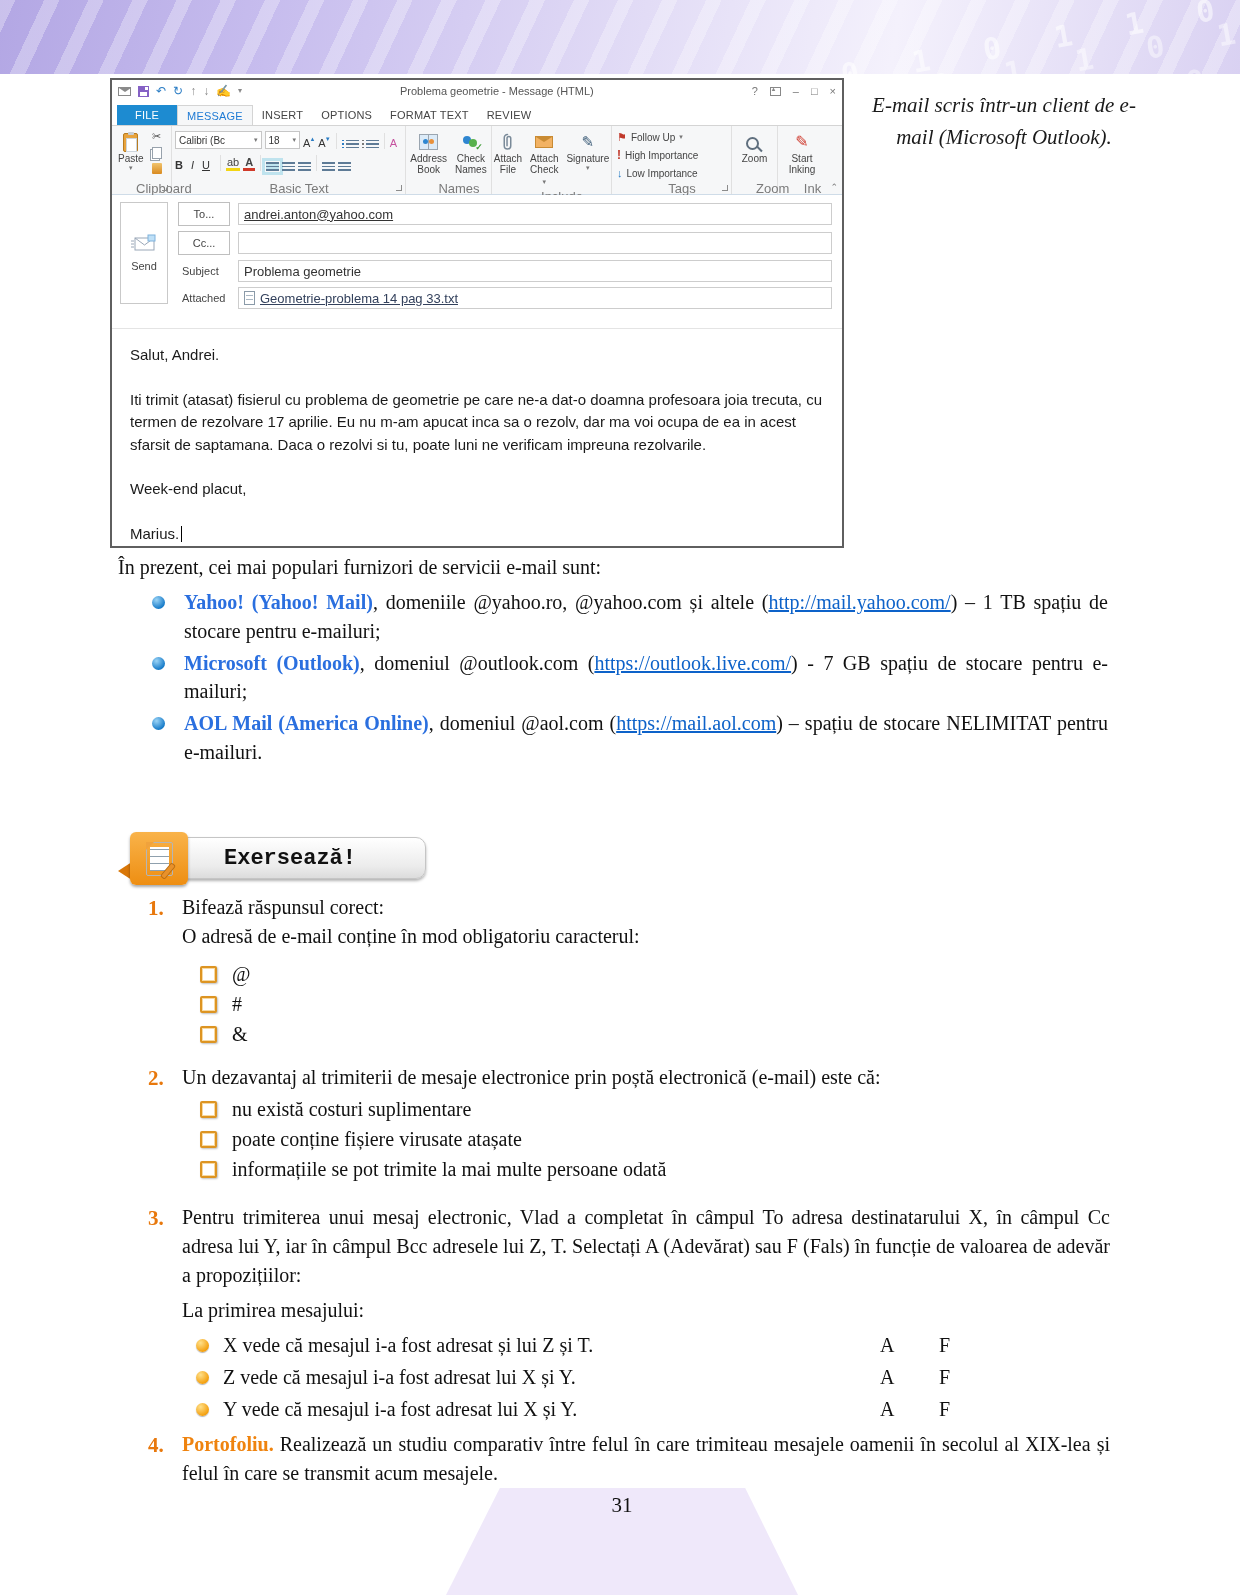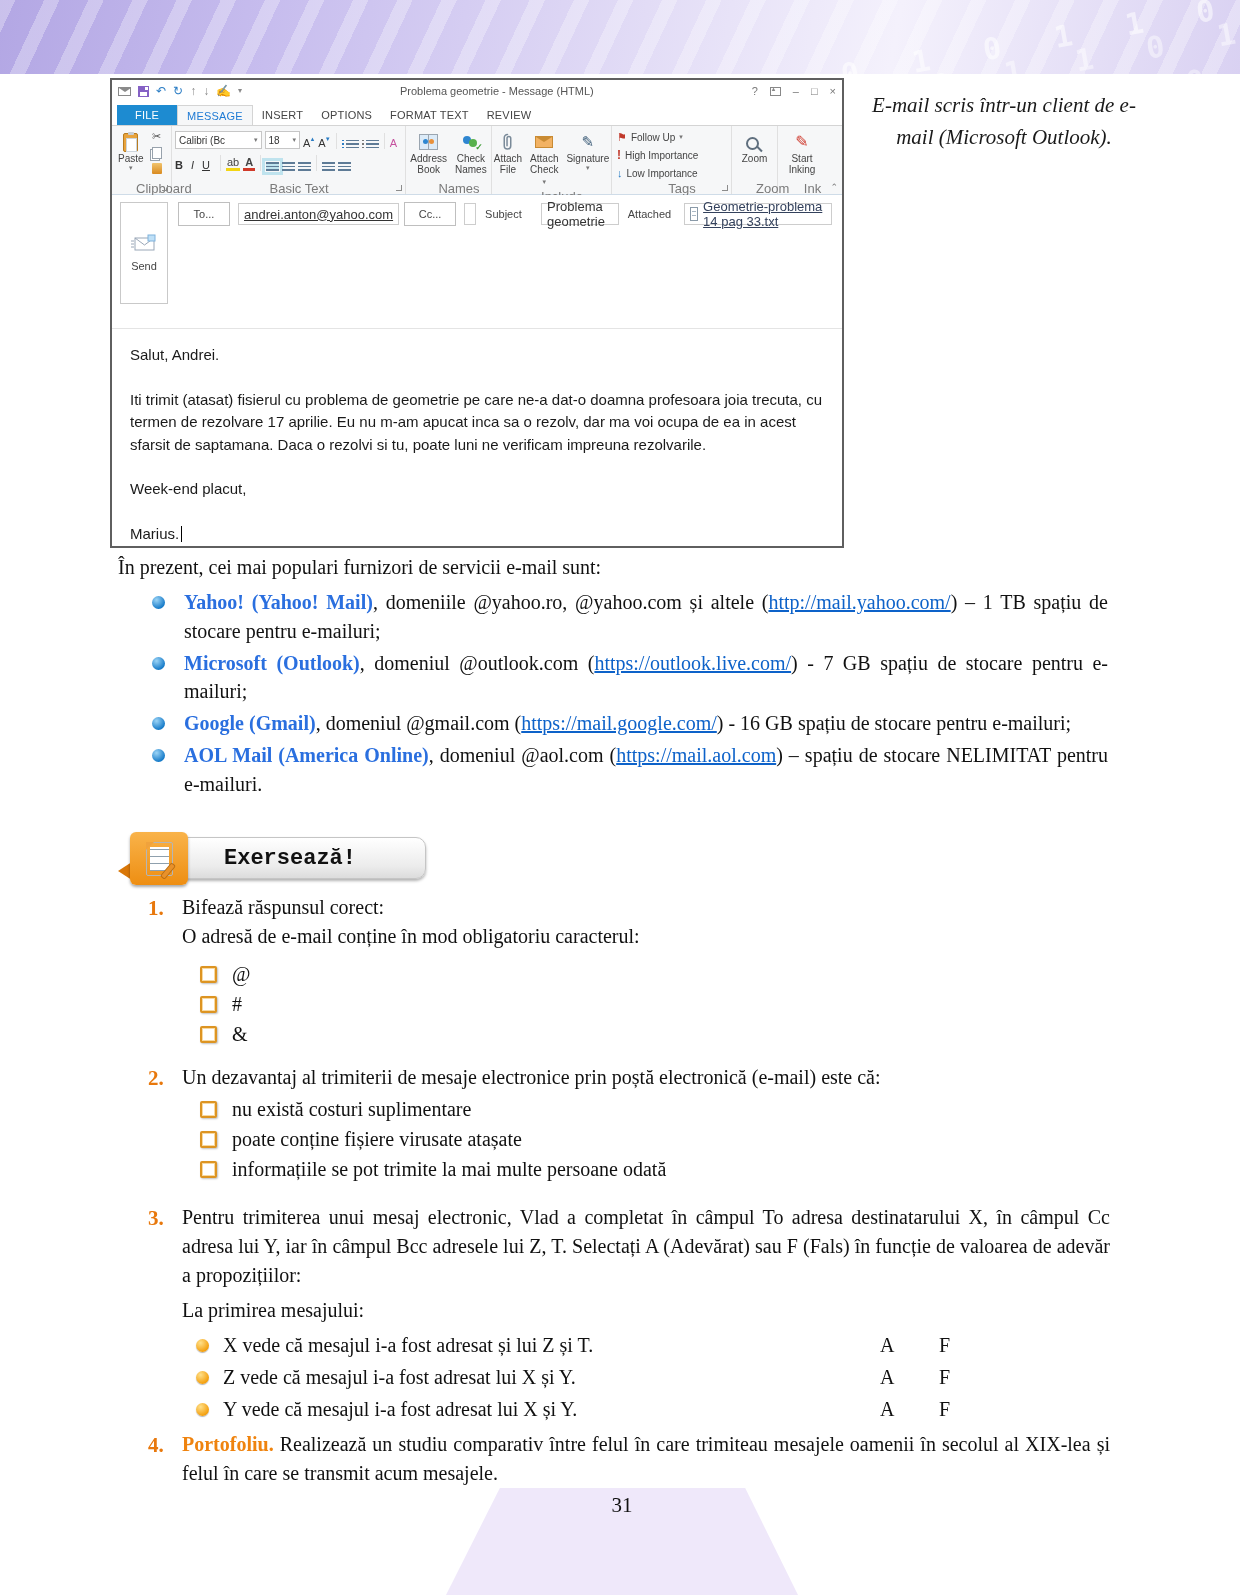--- a/index.html
+++ b/index.html
@@ -89,21 +89,21 @@
   .tagrow { display:flex; align-items:center; gap:4px; font-size:10px; color:#444; height:15px; padding-left:2px; }
   .flagred { color:#c0392b; font-size:11px; }
   .excl { color:#c0392b; font-weight:bold; font-size:12px; }
   .arrblue { color:#2a7cc4; font-size:11px; }
   .collapse { position:absolute; right:4px; bottom:2px; color:#777; font-size:9px; }
 
   
   .mhead { position:relative; height:134px; background:#fff; border-bottom:1px solid #e4e4e4; }
   .sendbox { position:absolute; left:8px; top:7px; width:48px; height:102px; border:1px solid #c9c9c9;
              display:flex; flex-direction:column; align-items:center; justify-content:center; gap:8px; font-size:11px; color:#444; }
-  .hfields { margin-left:66px; padding:7px 10px 0 0; display:flex; flex-direction:row; gap:5px; }
+  .hfields { margin-left:66px; padding:7px 10px 0 0; display:flex; flex-direction:column; gap:5px; }
   .hrow { display:flex; align-items:center; gap:8px; }
   .fbtn { width:52px; height:24px; border:1px solid #bfbfbf; background:#fff; font-size:11px; color:#444;
           display:flex; align-items:center; justify-content:center; }
   .flabel { width:52px; font-size:11px; color:#444; padding-left:4px; }
   .fval { flex:1; height:22px; border:1px solid #cdcdcd; font-size:13px; display:flex; align-items:center; padding:0 5px; gap:5px; color:#333; }
   .uline { text-decoration:underline; }
   .i-file { width:11px; height:14px; background:#fff; border:1px solid #8a9aa8; position:relative;
             background-image:repeating-linear-gradient(to bottom, transparent 0 3px, #aab8c4 3px 4px); background-clip:content-box; padding:2px 1px; }
   .attname { color:#33415c; text-decoration:underline; }
 
@@ -423,23 +423,20 @@
   <div class="intro">În prezent, cei mai populari furnizori de servicii e-mail sunt:</div>
 
   <div class="provlist">
     <div class="prov">
       <span class="pdot"></span><span class="pname">Yahoo! (Yahoo! Mail)</span><span>, domeniile @yahoo.ro, @yahoo.com și altele (</span><a class="plink">http://mail.yahoo.com/</a><span>) – 1 TB spațiu de stocare pentru e-mailuri;</span>
     </div>
     <div class="prov">
       <span class="pdot"></span><span class="pname">Microsoft (Outlook)</span><span>, domeniul @outlook.com (</span><a class="plink">https://outlook.live.com/</a><span>) - 7 GB spațiu de stocare pentru e-mailuri;</span>
     </div>
     <div class="prov">
-      <span class="pdot"></span><span class="pname">Google (Gmail)</span><span>, domeniul @gmail.com (</span><a class="plink">https://mail.google.com/</a><span>) - 16 GB spațiu de stocare pentru e-mailuri;</span>
-    </div>
-    <div class="prov">
       <span class="pdot"></span><span class="pname">AOL Mail (America Online)</span><span>, domeniul @aol.com (</span><a class="plink">https://mail.aol.com</a><span>) – spațiu de stocare NELIMITAT pentru e-mailuri.</span>
     </div>
   </div>
 
   <div class="badge">
     <span class="b-fold"></span>
     <div class="b-pill">Exersează!</div>
     <div class="b-icon">
         <span class="b-doc"></span>
       </div>

